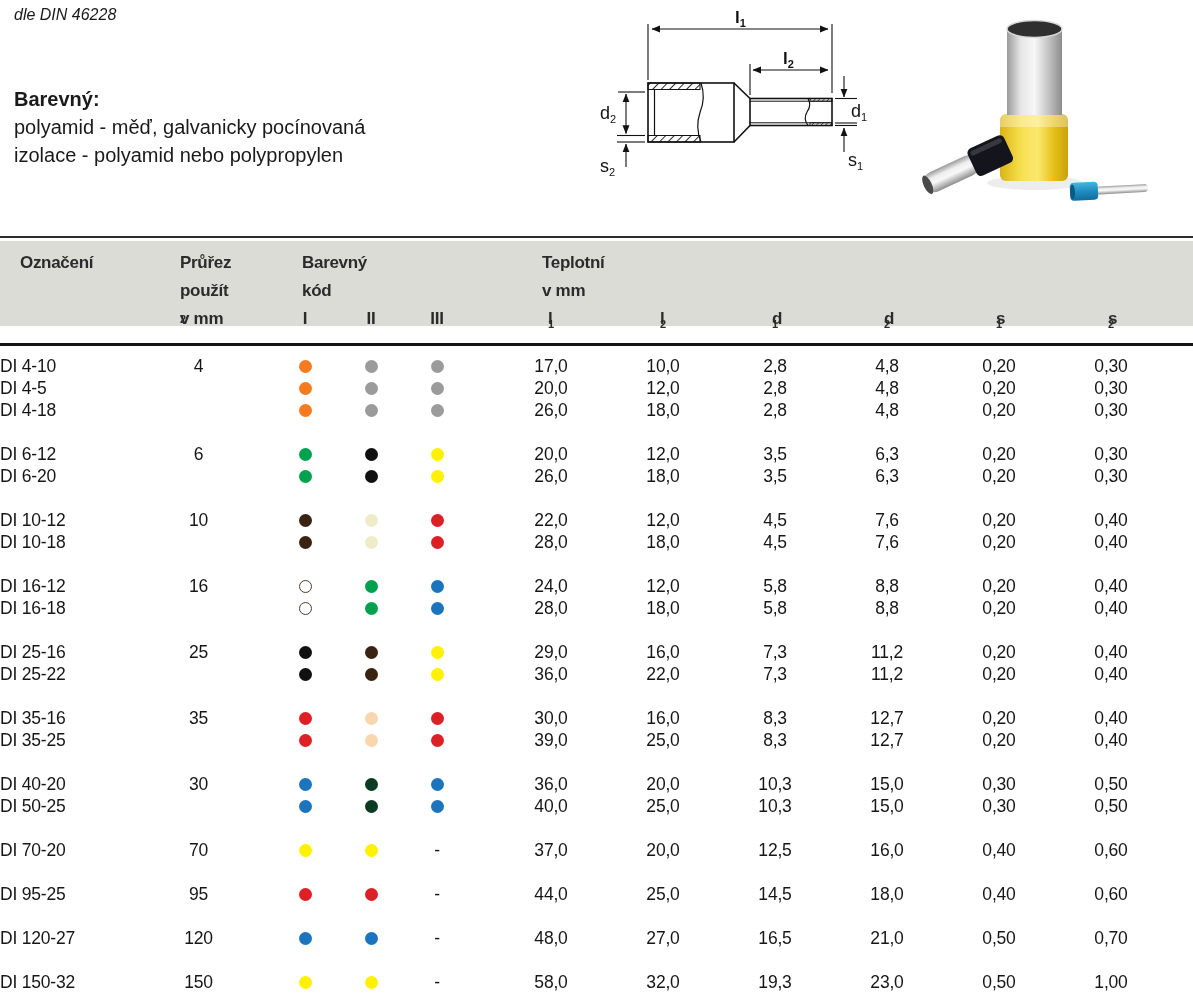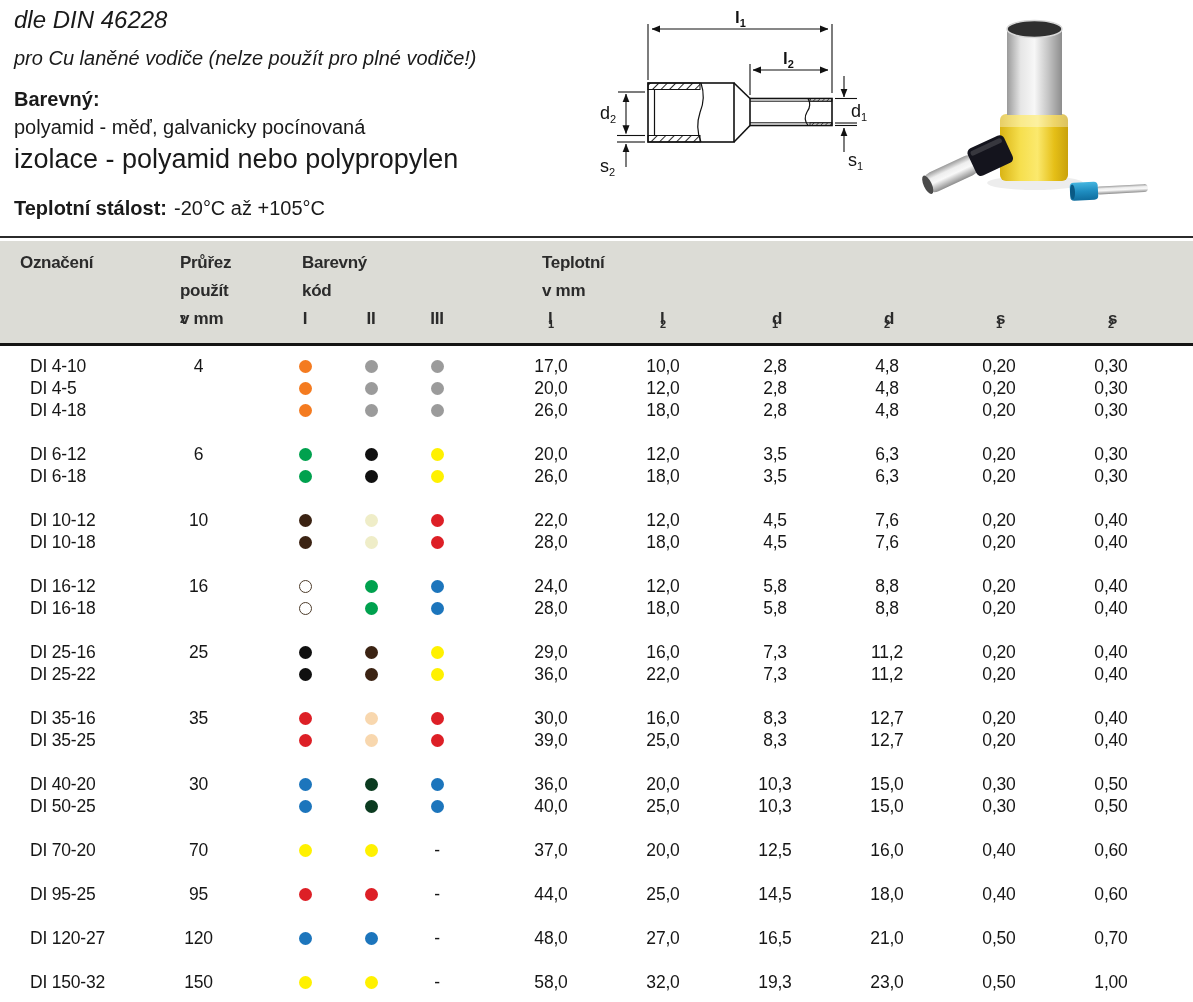--- a/index.html
+++ b/index.html
@@ -1,65 +1,61 @@
 <!DOCTYPE html>
 <html><head>
 <meta charset="utf-8">
 <style>
   html,body{margin:0;padding:0;background:#fff;}
   .page{position:relative;width:1193px;height:1002px;background:#fff;overflow:hidden;
         font-family:"Liberation Sans",sans-serif;color:#1a1a1a;}
   .abs{position:absolute;}
   
-  .t-din   {left:14px;top:6px;  font-size:24px;font-style:italic;}
+  .t-din   {left:14px;top:6px;  font-size:16px;font-style:italic;}
   .t-sub   {left:14px;top:47px; font-size:20px;font-style:italic;}
   .t-mat   {left:14px;top:88px; font-size:20px;font-weight:bold;}
   .t-m1    {left:14px;top:116px;font-size:20px;}
-  .t-m2    {left:14px;top:144px;font-size:27px;}
+  .t-m2    {left:14px;top:144px;font-size:20px;}
   .t-temp  {left:14px;top:197px;font-size:20px;}
   .t-temp .lbl{font-weight:bold;}
   .t-temp .val{margin-left:7px;}
   
   .rule-top{left:0;top:236px;width:1193px;height:2px;background:#2b2b2b;}
-  .thead{left:0;top:241px;width:1193px;height:102px;background:#dcdcd6;}
+  .thead{left:0;top:241px;width:1193px;height:85px;background:#dcdcd6;}
   .rule-mid{left:0;top:343px;width:1193px;height:3px;background:#141414;}
   .thead span, .thead .hcell{position:absolute;font-size:17px;font-weight:bold;color:#2b2b2b;
         letter-spacing:-0.3px;line-height:20px;white-space:nowrap;}
   .hl1{top:12px;} .hl2{top:40px;} .hl3{top:68px;}
   .hc{text-align:center;}
   .thead sup{font-size:11px;} .thead sub{font-size:11px;}
   
   .tbody{left:0;top:355px;width:1193px;}
   .tgroup{margin-bottom:22px;}
   .trow{display:grid;grid-template-columns:165px 67px 40px 66px 66px 66px 25px repeat(6,112px);
         height:22px;line-height:22px;font-size:17.5px;letter-spacing:-0.2px;color:#161616;}
-  .cname{padding-left:30px;}
+  .cname{}
   .ccross{text-align:center;}
   .cdot{display:flex;align-items:center;justify-content:center;}
   .cdim{text-align:center;}
   .dot{width:13px;height:13px;border-radius:50%;display:block;}
   .dot-white{border:1.4px solid #4e3d2c;box-sizing:border-box;}
   
   .diagram{left:595px;top:2px;width:300px;height:200px;}
   .photo{left:900px;top:0px;width:290px;height:220px;}
   svg text{font-family:"Liberation Sans",sans-serif;fill:#111;}
 </style>
 </head>
 <body>
 
 <div class="page">
 
   <div class="abs t-din">dle DIN 46228</div>
-  <div class="abs t-sub">pro Cu laněné vodiče (nelze použít pro plné vodiče!)</div>
   <div class="abs t-mat">Barevný:</div>
   <div class="abs t-m1">polyamid - měď, galvanicky pocínovaná</div>
   <div class="abs t-m2">izolace - polyamid nebo polypropylen</div>
-  <div class="abs t-temp">
-    <span class="lbl">Teplotní stálost:</span><span class="val">-20°C až +105°C</span>
-  </div>
 
   <svg class="abs diagram" viewBox="0 0 300 200">
     <defs>
       <pattern id="hatch" width="6" height="6" patternUnits="userSpaceOnUse" patternTransform="rotate(45)">
         <line x1="0" y1="0" x2="0" y2="6" stroke="#111" stroke-width="1.8"></line>
       </pattern>
       <pattern id="hatch2" width="3.2" height="3.2" patternUnits="userSpaceOnUse" patternTransform="rotate(45)">
         <line x1="0" y1="0" x2="0" y2="3.2" stroke="#111" stroke-width="1.1"></line>
       </pattern>
       <marker id="arr" viewBox="0 0 10 10" refX="9.5" refY="5" markerWidth="8" markerHeight="8" orient="auto-start-reverse">
@@ -261,21 +257,21 @@
           </div>
           <div class="csp"></div>
           <div class="cdim">20,0</div>
           <div class="cdim">12,0</div>
           <div class="cdim">3,5</div>
           <div class="cdim">6,3</div>
           <div class="cdim">0,20</div>
           <div class="cdim">0,30</div>
         </div>
         <div class="trow">
-          <div class="cname">DI 6-18</div>
+          <div class="cname">DI 6-20</div>
           <div class="ccross"></div>
           <div class="csp"></div>
           <div class="cdot">
             <span class="dot" style="background: rgb(0, 161, 78);"></span>
           </div>
           <div class="cdot">
             <span class="dot" style="background: rgb(16, 16, 16);"></span>
           </div>
           <div class="cdot">
             <span class="dot" style="background: rgb(255, 241, 0);"></span>

